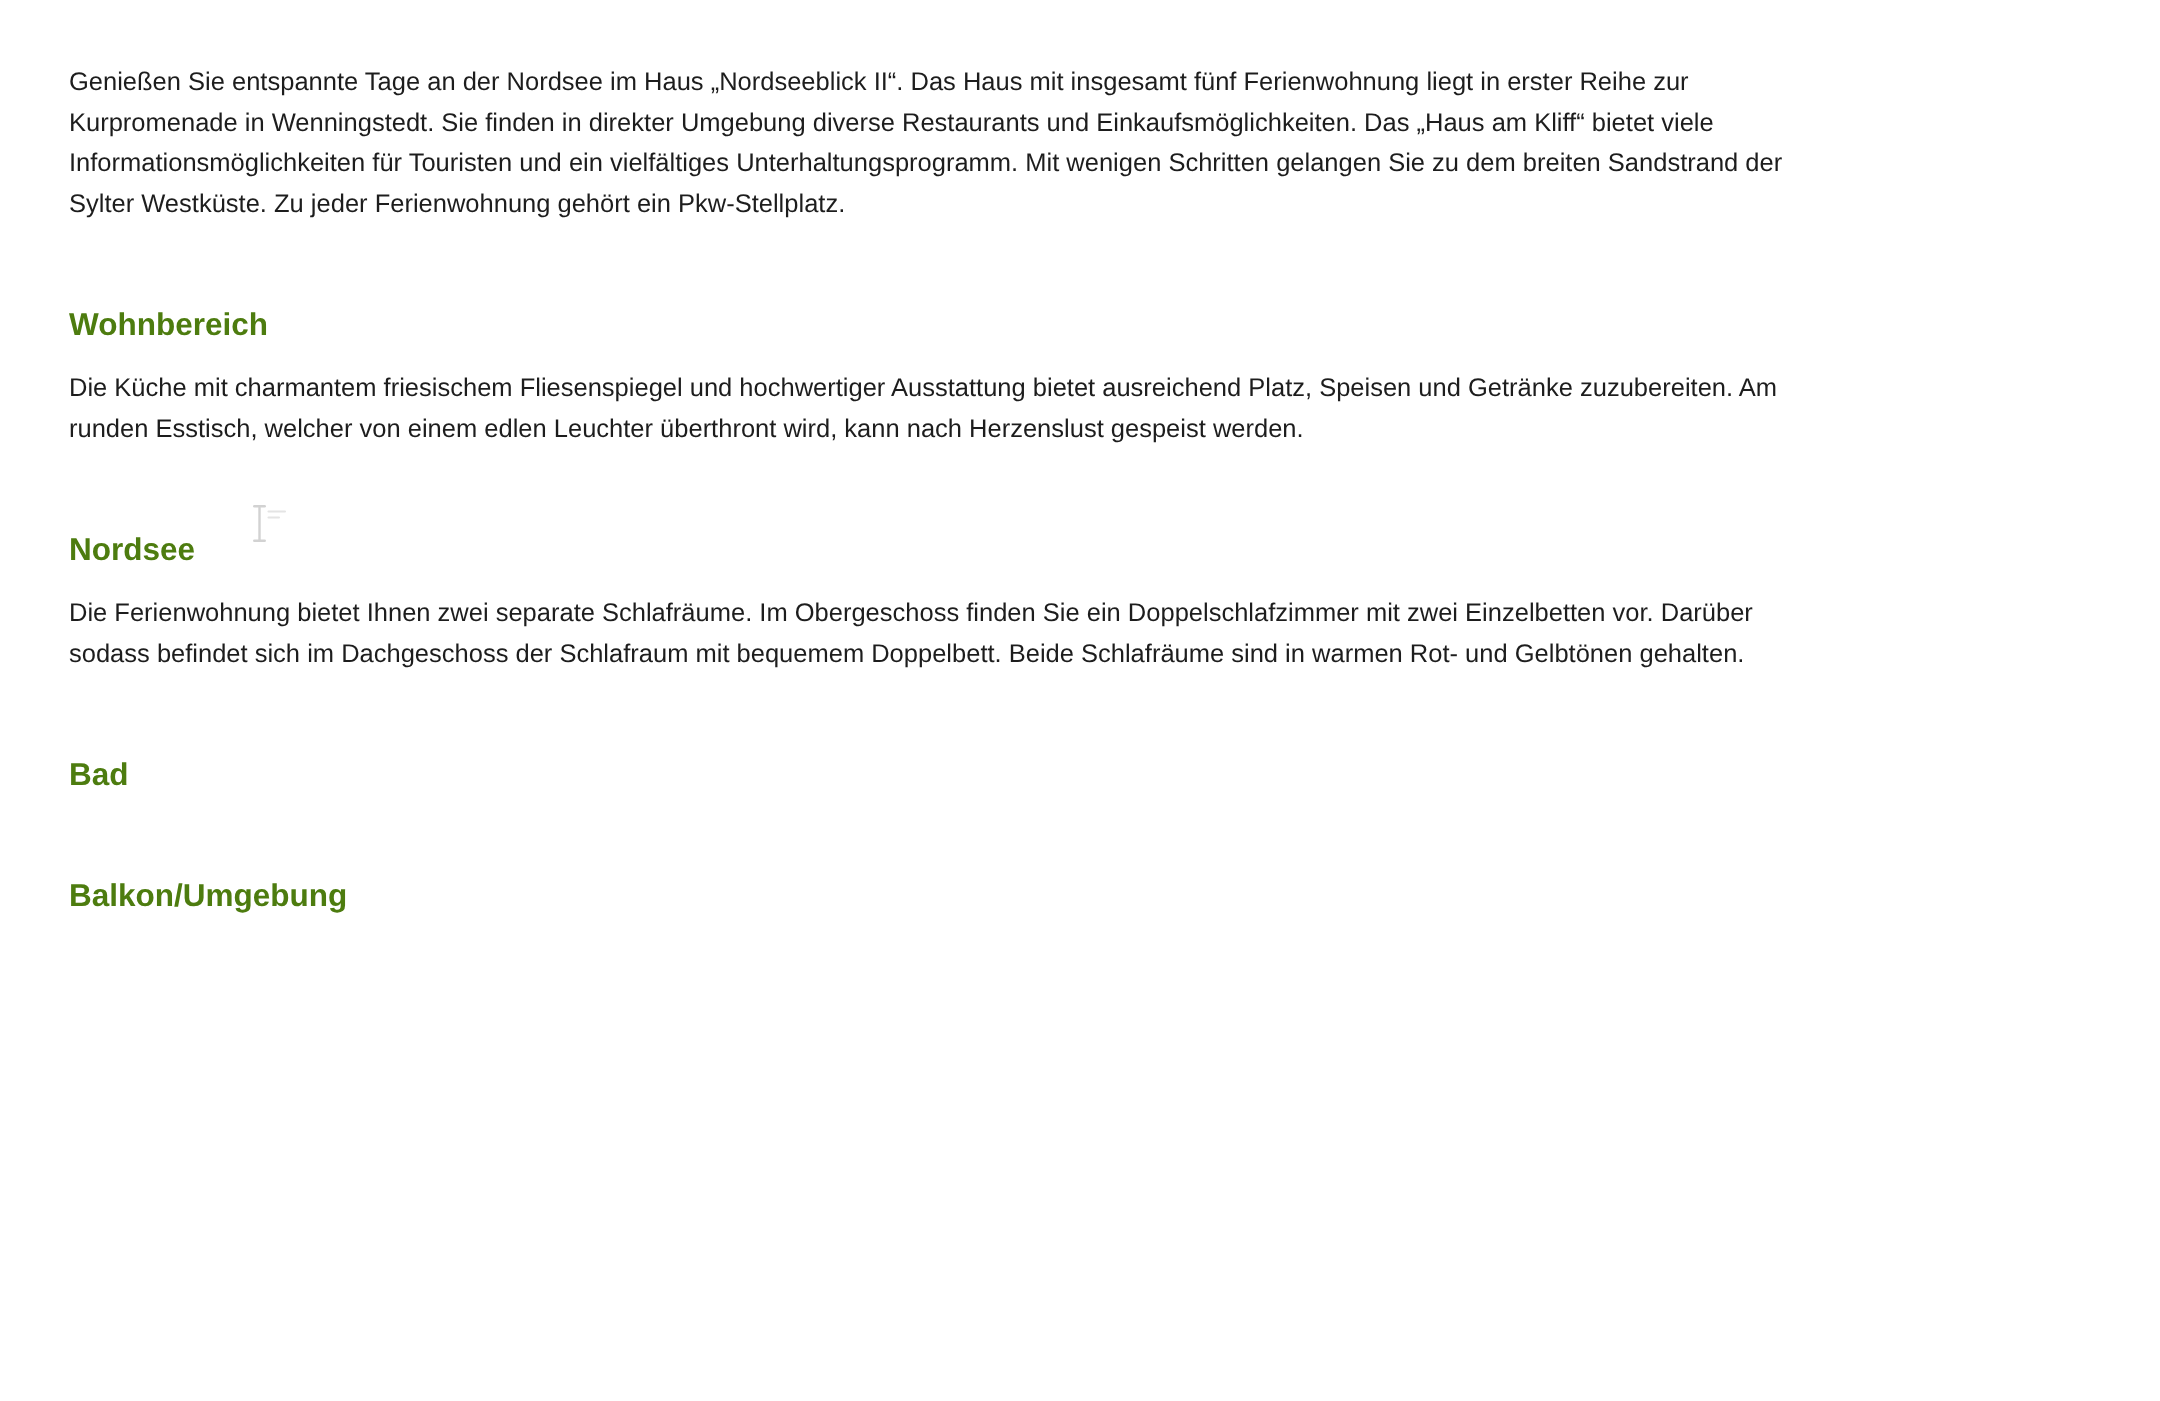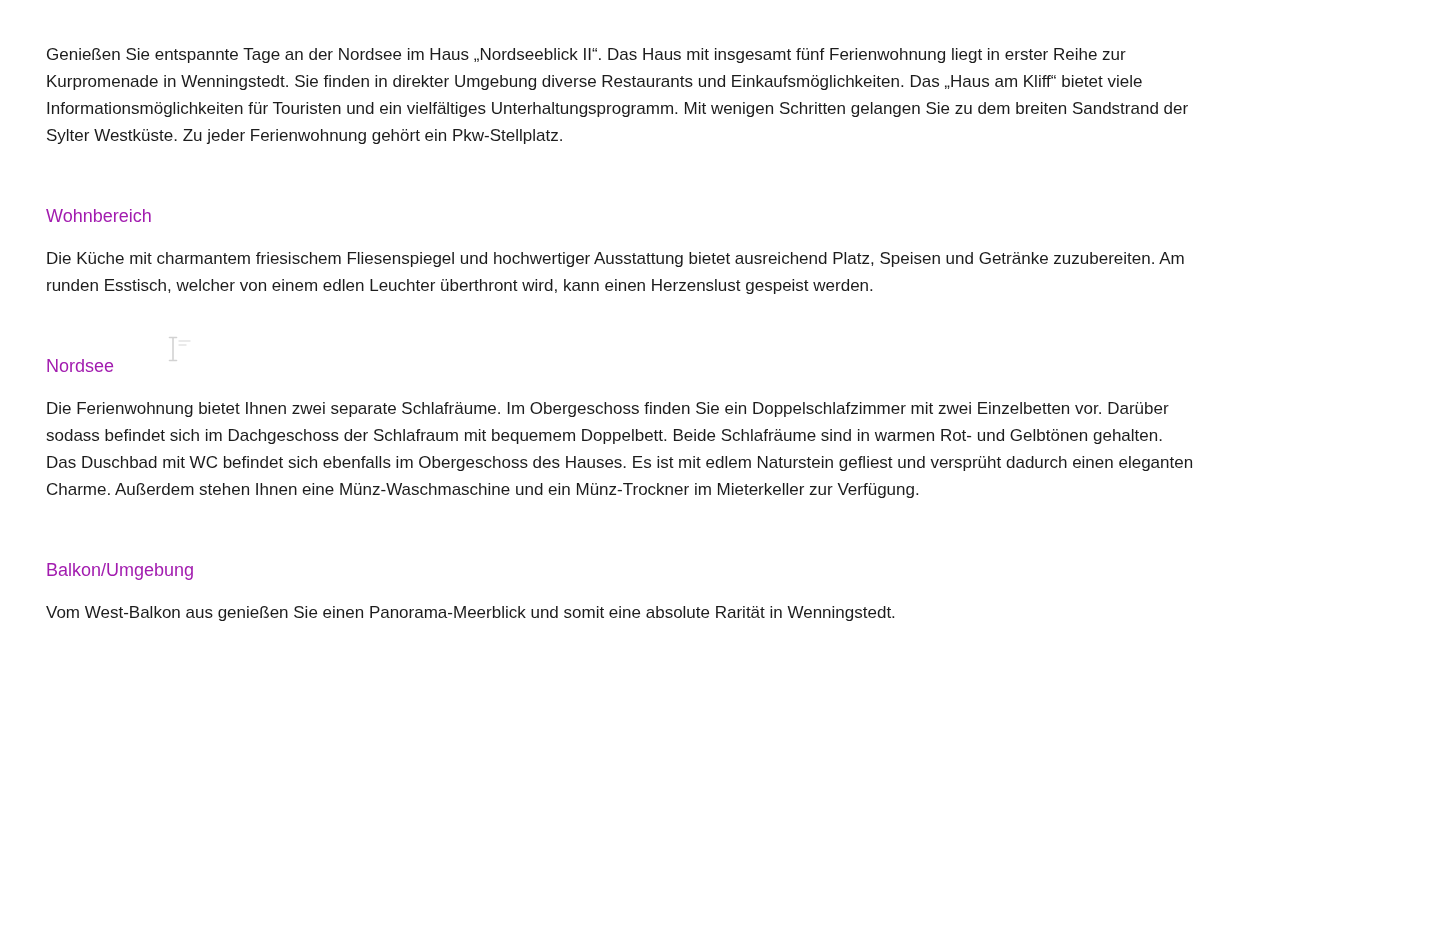--- a/index.html
+++ b/index.html
@@ -22,25 +22,25 @@
     padding: 41px 100px 0 46px;
     font-size: 17px;
     line-height: 27px;
     -webkit-font-smoothing: antialiased;
   }
   .doc p {
     margin: 0;
     text-align: left;
   }
   .doc h2 {
-    font-size: 18px;
+    font-size: 21px;
     line-height: 27px;
-    font-weight: normal;
+    font-weight: bold;
     margin: 54px 0 15px 0;
-    color: #a21caf;
+    color: #4d7c0f;
   }
   .cursor {
     position: absolute;
     left: 166px;
     top: 334px;
     width: 28px;
     height: 30px;
     pointer-events: none;
   }
 </style>
@@ -49,35 +49,34 @@
 
 <main class="doc">
 
   <p>Genießen Sie entspannte Tage an der Nordsee im Haus „Nordseeblick II“. Das Haus mit insgesamt fünf Ferienwohnung liegt in erster Reihe zur Kurpromenade in Wenningstedt. Sie finden in direkter Umgebung diverse Restaurants und Einkaufsmöglichkeiten. Das „Haus am Kliff“ bietet viele Informationsmöglichkeiten für Touristen und ein vielfältiges Unterhaltungsprogramm. Mit wenigen Schritten gelangen Sie zu dem breiten Sandstrand der Sylter Westküste. Zu jeder Ferienwohnung gehört ein Pkw-Stellplatz.</p>
 
   <section>
     <h2>Wohnbereich</h2>
   </section>
 
   <section>
-    <p>Die Küche mit charmantem friesischem Fliesenspiegel und hochwertiger Ausstattung bietet ausreichend Platz, Speisen und Getränke zuzubereiten. Am runden Esstisch, welcher von einem edlen Leuchter überthront wird, kann einen Herzenslust gespeist werden.</p>
+    <p>Die Küche mit charmantem friesischem Fliesenspiegel und hochwertiger Ausstattung bietet ausreichend Platz, Speisen und Getränke zuzubereiten. Am runden Esstisch, welcher von einem edlen Leuchter überthront wird, kann nach Herzenslust gespeist werden.</p>
   </section>
 
   <section>
     <h2>Nordsee</h2>
     <p>Die Ferienwohnung bietet Ihnen zwei separate Schlafräume. Im Obergeschoss finden Sie ein Doppelschlafzimmer mit zwei Einzelbetten vor. Darüber sodass befindet sich im Dachgeschoss der Schlafraum mit bequemem Doppelbett. Beide Schlafräume sind in warmen Rot- und Gelbtönen gehalten.</p>
   </section>
 
   <section>
-    <p>Das Duschbad mit WC befindet sich ebenfalls im Obergeschoss des Hauses. Es ist mit edlem Naturstein gefliest und versprüht dadurch einen eleganten Charme. Außerdem stehen Ihnen eine Münz-Waschmaschine und ein Münz-Trockner im Mieterkeller zur Verfügung.</p>
+    <h2>Bad</h2>
   </section>
 
   <section>
     <h2>Balkon/Umgebung</h2>
-    <p>Vom West-Balkon aus genießen Sie einen Panorama-Meerblick und somit eine absolute Rarität in Wenningstedt.</p>
   </section>
 
   <span class="cursor">
     <svg width="28" height="30" viewBox="0 0 28 30" aria-hidden="true">
       <g stroke="#d2d2d2" stroke-width="1.6" stroke-linecap="round" fill="none">
         <line x1="7" y1="4.5" x2="7" y2="25.5"></line>
         <line x1="3.5" y1="3.5" x2="10.5" y2="3.5"></line>
         <line x1="3.5" y1="26.5" x2="10.5" y2="26.5"></line>
       </g>
       <g stroke="#e4e4e4" stroke-width="1.4" stroke-linecap="round" fill="none">

